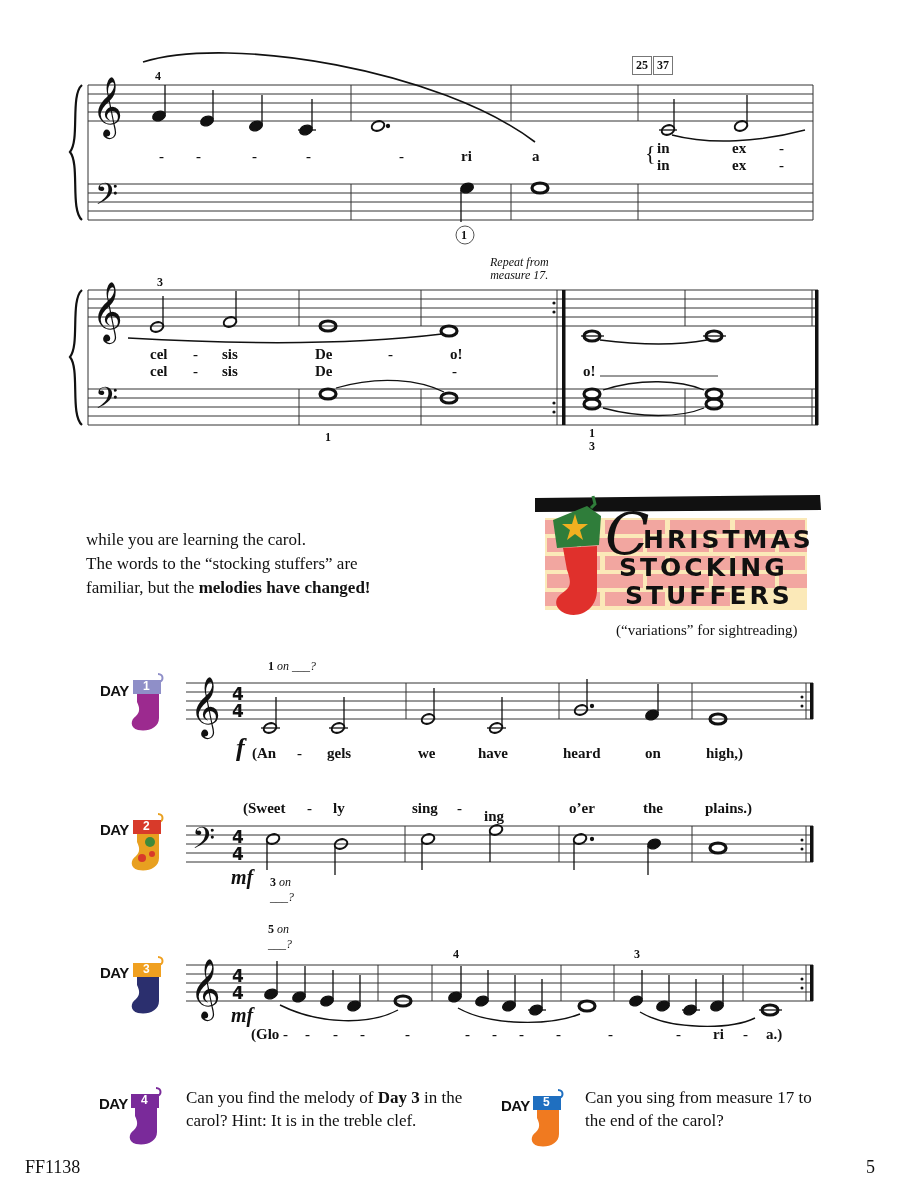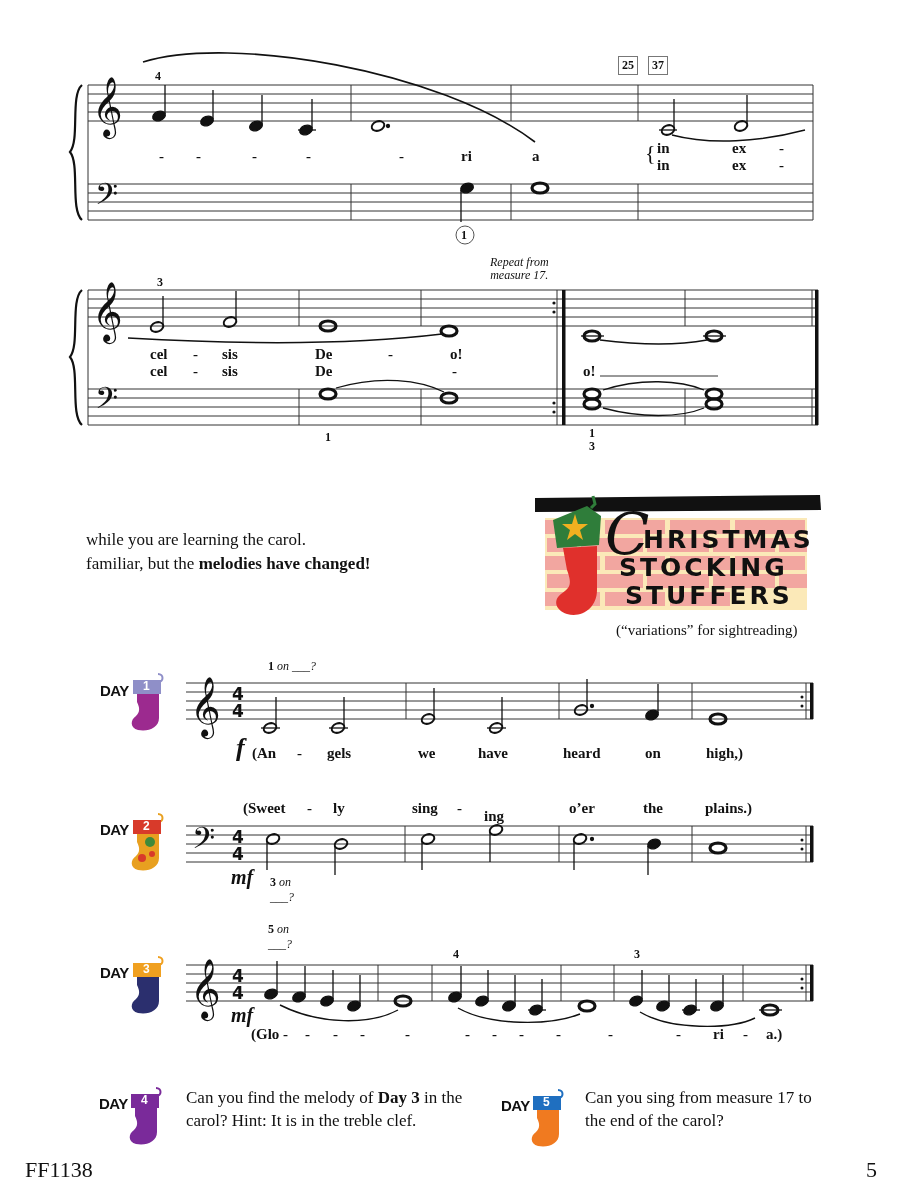--- a/index.html
+++ b/index.html
@@ -7,21 +7,21 @@
          font-family:"Liberation Serif", "DejaVu Serif", serif; color:#111; }
   .abs { position:absolute; }
   svg.score { position:absolute; left:0; top:0; }
   .lyric { font-family:"Liberation Serif", serif; font-size:15px; font-weight:bold; }
   .finger { font-family:"Liberation Serif", serif; font-size:12px; font-weight:bold; }
   .instr { font-size:17px; line-height:24px; }
   .instr p { margin:0; }
   .instr .gap { margin-top:10px; }
   .daylbl { font-family:"Liberation Sans", "DejaVu Sans", sans-serif; font-weight:bold; font-size:15px; letter-spacing:-0.5px; }
   .q { font-size:17px; line-height:23px; }
-  .footer { font-size:22px; }
+  .footer { font-size:18px; }
   .logo-title { font-family:"DejaVu Sans", sans-serif; font-weight:bold; letter-spacing:3px; font-size:25px; line-height:28px; color:#111; }
   .logo-c { font-family:"DejaVu Serif", serif; font-style:italic; font-size:58px; }
   .caption { font-size:15px; }
   .mnum { border:1px solid #777; font-size:12px; font-weight:bold; padding:1px 3px; background:#fff; }
 </style>
 </head>
 <body>
 
 <svg class="score" width="900" height="1200" viewBox="0 0 900 1200">
   <defs>
@@ -275,21 +275,21 @@
     <use href="#wn" x="770" y="1010"></use>
       <line x1="759" y1="1010" x2="782" y2="1010"></line>
   </g>
   <path d="M280 1005 C320 1025, 370 1025, 398 1010" fill="none" stroke="#111" stroke-width="1.4"></path>
   <path d="M458 1008 C490 1026, 550 1026, 580 1014" fill="none" stroke="#111" stroke-width="1.4"></path>
   <path d="M640 1012 C670 1030, 730 1030, 755 1018" fill="none" stroke="#111" stroke-width="1.4"></path>
 </svg>
 
 <div class="abs finger" style="left:155px;top:69px;">4</div>
 <div class="abs finger" style="left:461px;top:228px;">1</div>
-<div class="abs" style="left:618px;top:56px;display:flex;gap:10px;">
+<div class="abs" style="left:632px;top:56px;display:flex;gap:1px;">
   <span class="mnum">25</span>
   <span class="mnum">37</span>
 </div>
 <div class="abs lyric" style="left:159px;top:148px;">-</div>
 <div class="abs lyric" style="left:196px;top:148px;">-</div>
 <div class="abs lyric" style="left:252px;top:148px;">-</div>
 <div class="abs lyric" style="left:306px;top:148px;">-</div>
 <div class="abs lyric" style="left:399px;top:148px;">-</div>
 <div class="abs lyric" style="left:461px;top:148px;">ri</div>
 <div class="abs lyric" style="left:532px;top:148px;">a</div>
@@ -317,20 +317,21 @@
 <div class="abs lyric" style="left:222px;top:363px;">sis</div>
 <div class="abs lyric" style="left:315px;top:363px;">De</div>
 <div class="abs lyric" style="left:452px;top:363px;">-</div>
 <div class="abs lyric" style="left:583px;top:363px;">o!</div>
 <div class="abs finger" style="left:325px;top:430px;">1</div>
 <div class="abs finger" style="left:589px;top:426px;">1</div>
 <div class="abs finger" style="left:589px;top:439px;">3</div>
 
 <div class="abs instr" style="left:86px;top:528px;width:340px;">
   <p>while you are learning the carol.</p>
+  <p>The words to the “stocking stuffers” are</p>
   <p><span>familiar, but the </span><b>melodies have changed!</b></p>
 </div>
 
 <div class="abs" style="left:535px;top:490px;width:290px;height:130px;">
   <svg width="290" height="130" viewBox="0 0 290 130" style="position:absolute;left:0;top:0;">
     <polygon points="0,8 285,5 286,20 0,22" fill="#111"></polygon>
     <rect x="10" y="28" width="262" height="92" fill="#fbe9b8"></rect>
     <g fill="#f2a6a0">
       <rect x="10" y="30" width="55" height="14"></rect>
         <rect x="70" y="30" width="60" height="14"></rect>

